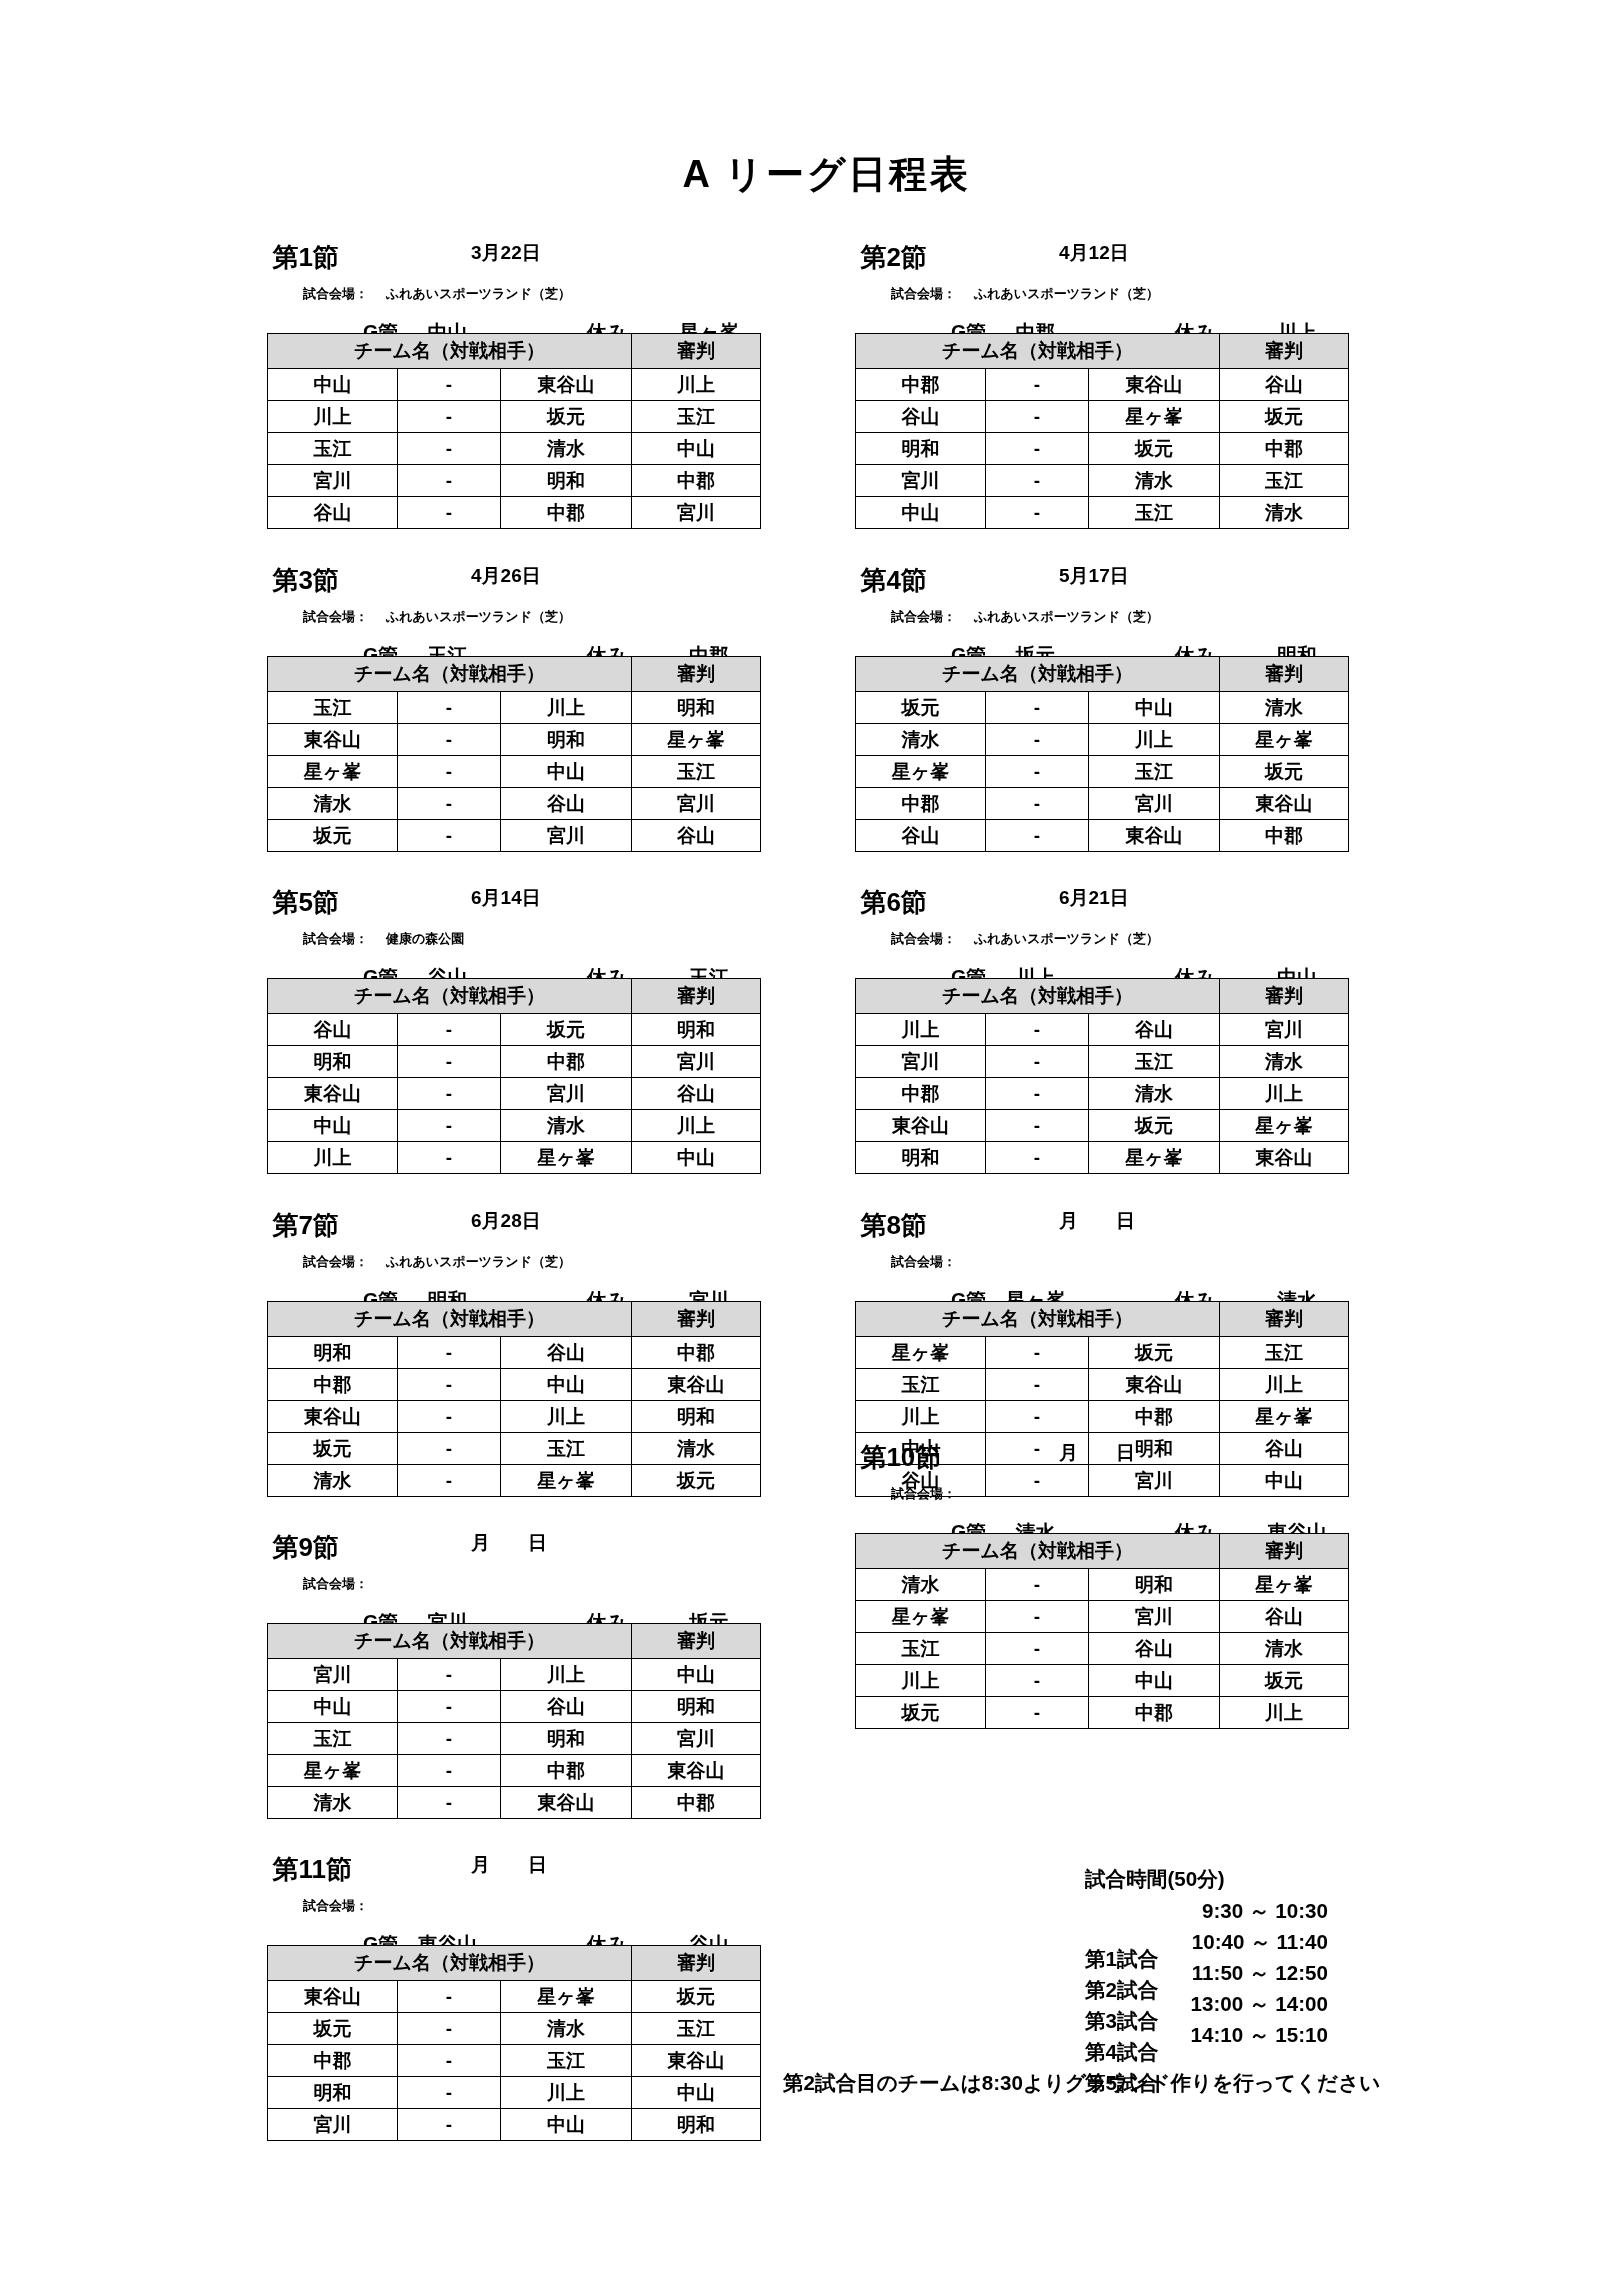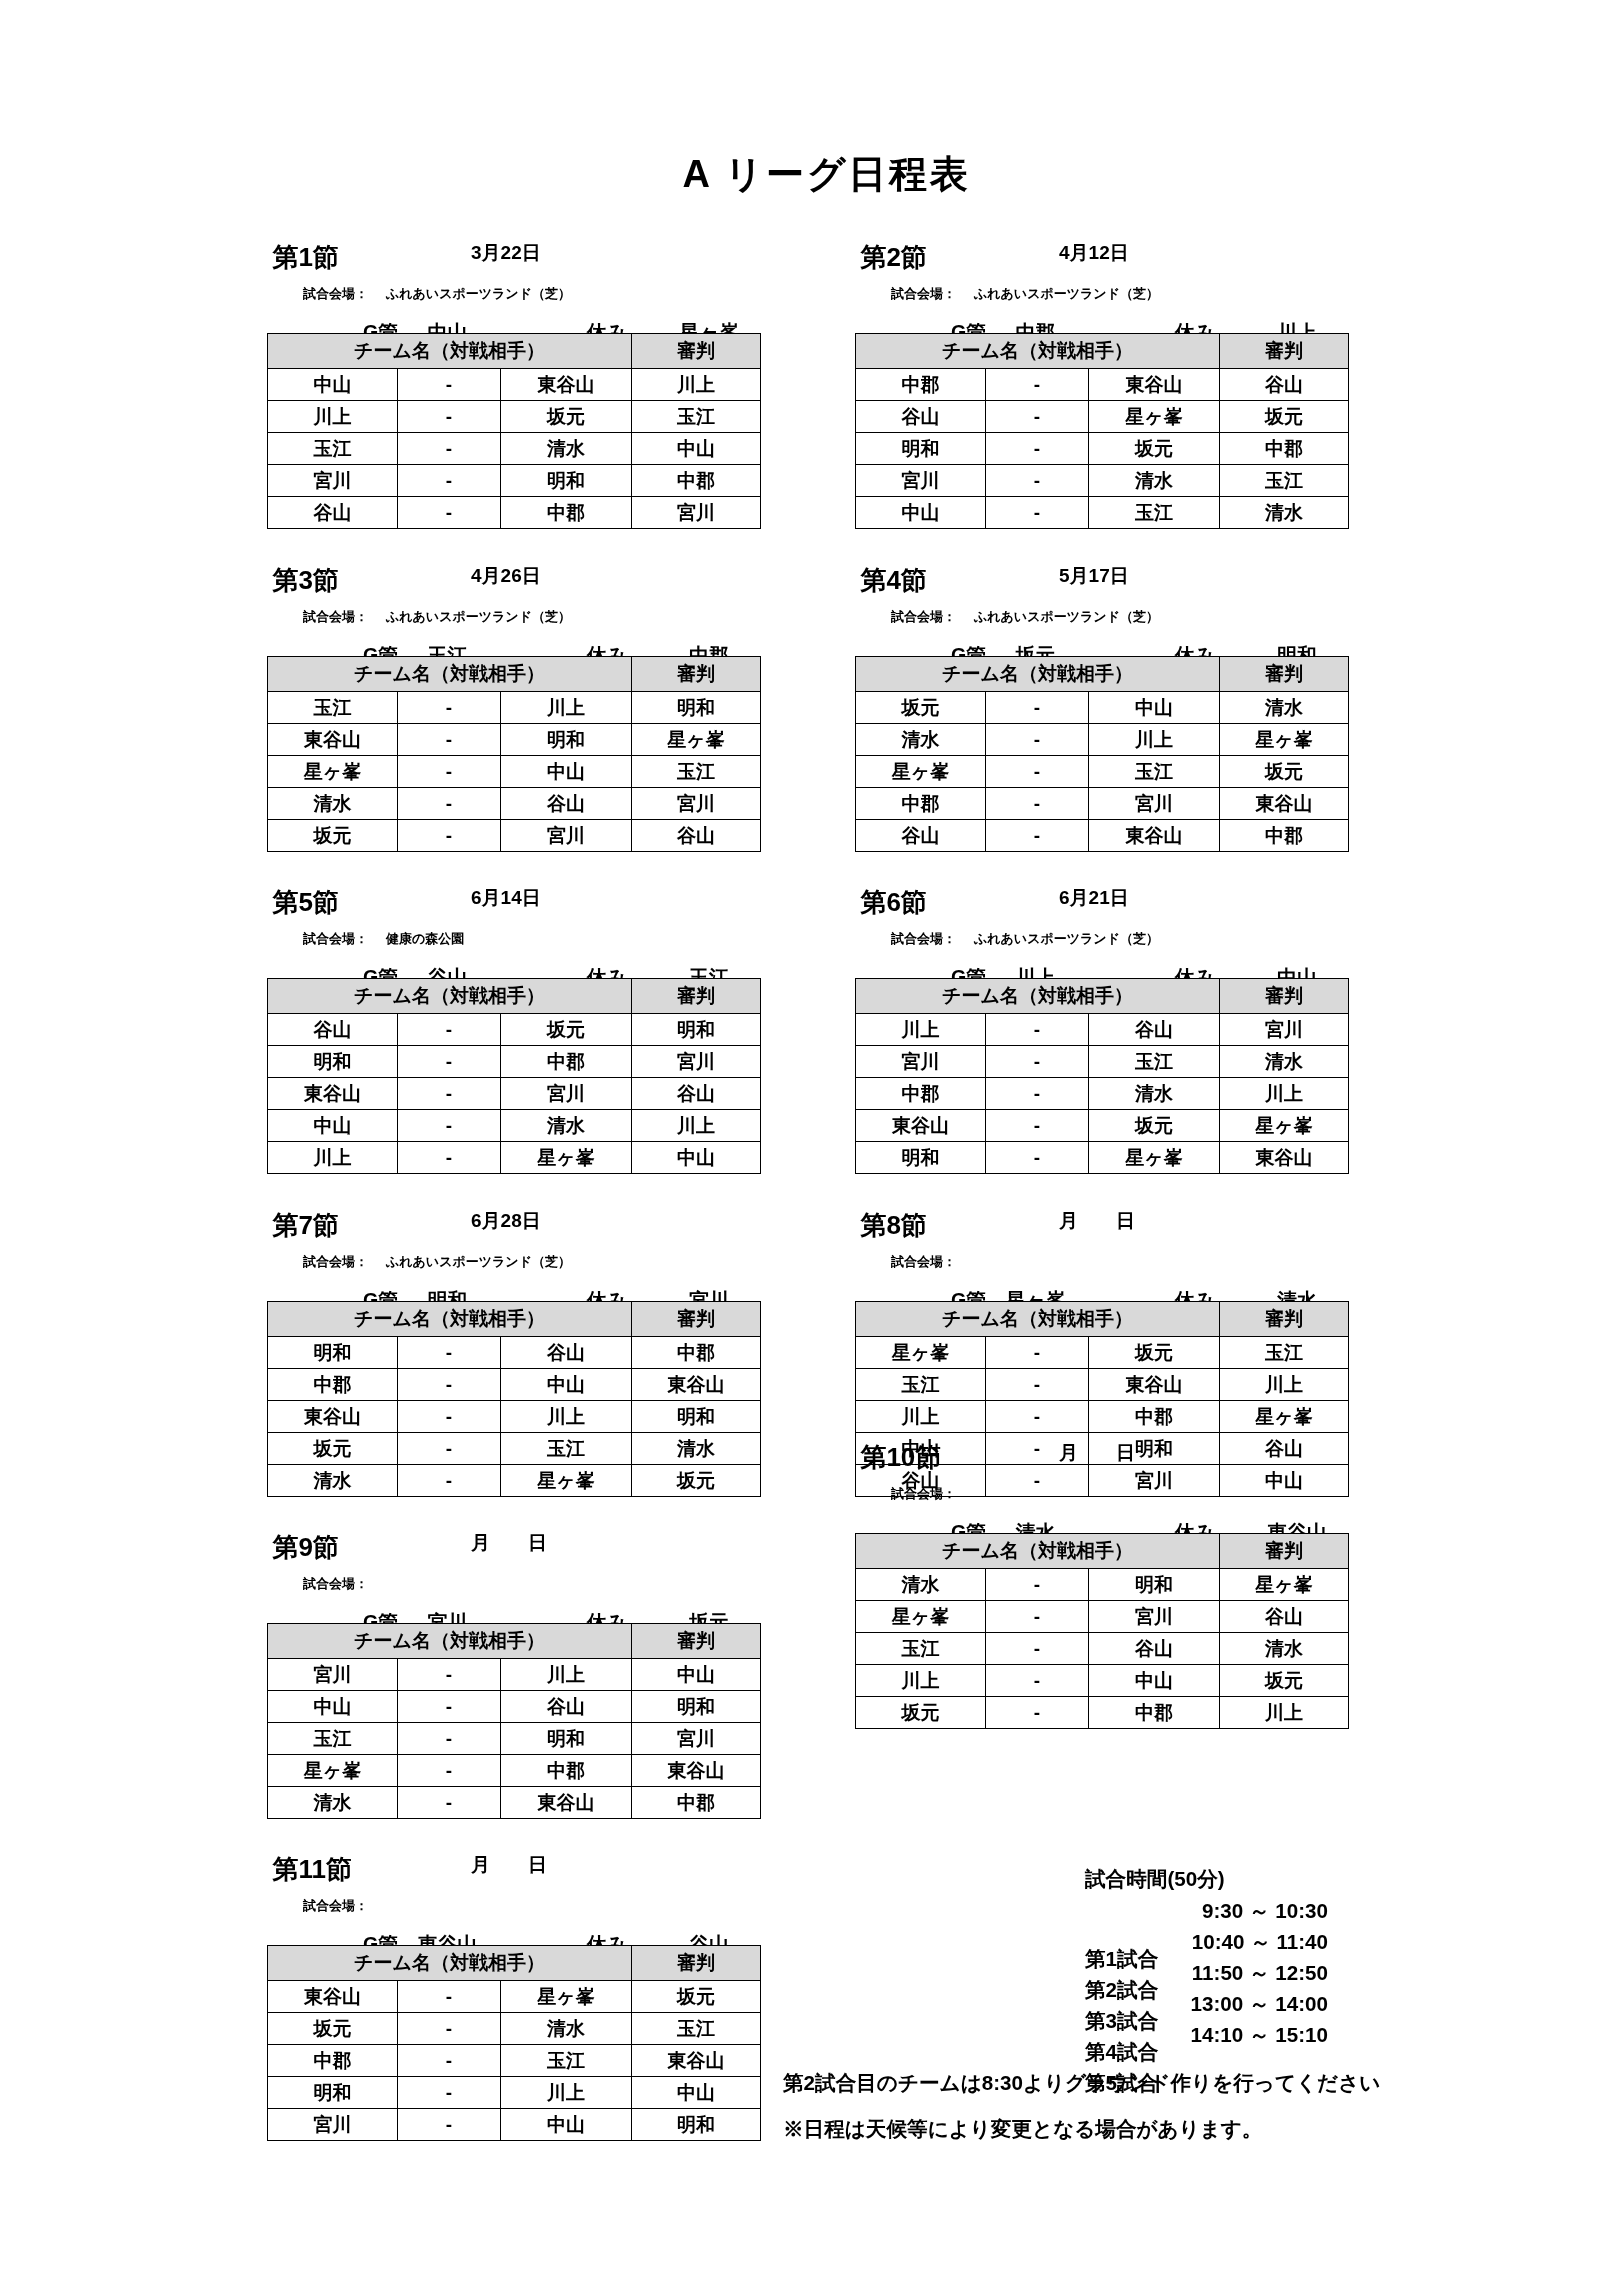--- a/index.html
+++ b/index.html
@@ -708,16 +708,15 @@
       <span class="time-value">13:00 ～ 14:00</span>
     </div>
     <div class="time-row">
       <span class="time-label">第5試合</span>
       <span class="time-value">14:10 ～ 15:10</span>
     </div>
   </div>
 
   <div class="notes">
     <div class="note">第2試合目のチームは8:30よりグラウンド作りを行ってください</div>
-    <div class="note">※日程は天候等により変更となる場合があります。</div>
   </div>
 </div>
 
 
 </body></html>

